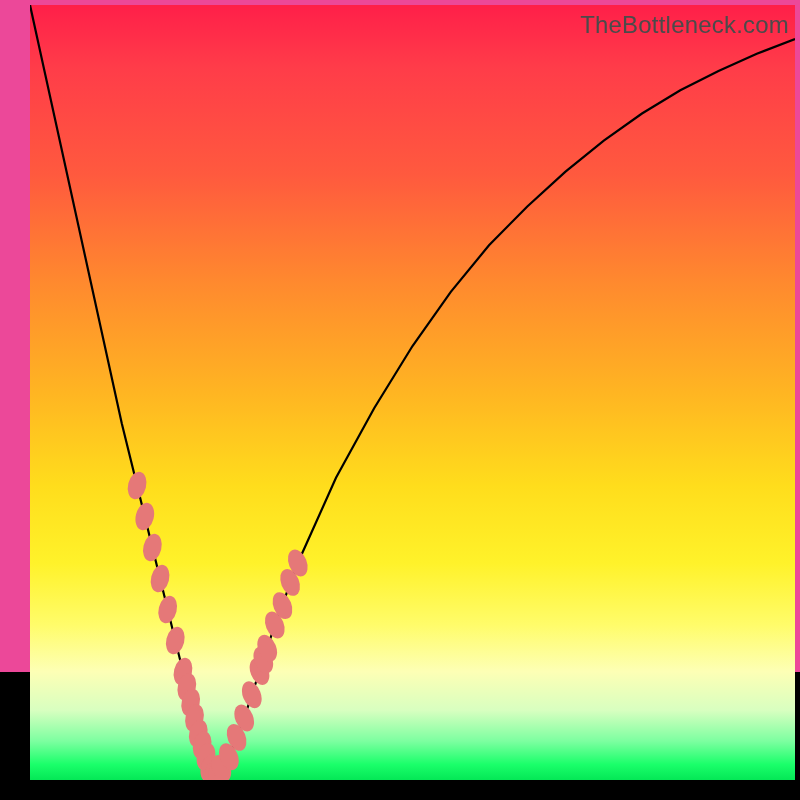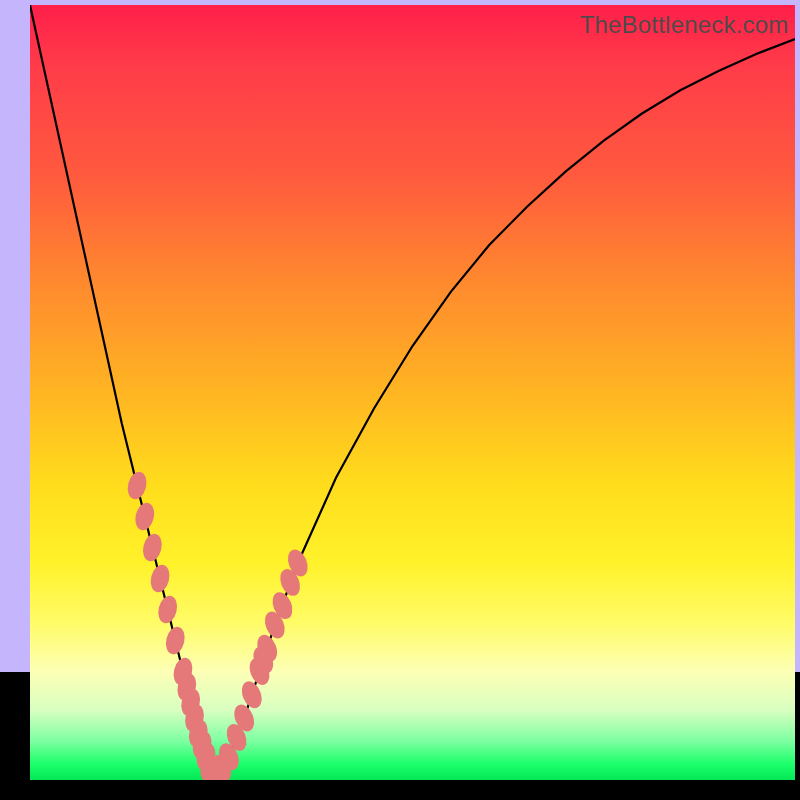--- a/index.html
+++ b/index.html
@@ -8,21 +8,21 @@
     width: 800px;
     height: 800px;
     background: #000;
     overflow: hidden;
     font-family: Arial, Helvetica, sans-serif;
   }
   .frame {
     position: relative;
     width: 800px;
     height: 672px;
-    background: #c4b5fd;
+    background: #ec4899;
   }
   .plot {
     position: absolute;
     left: 30px;
     top: 5px;
     width: 765px;
     height: 775px;
     
     background: linear-gradient(to bottom,
       #ff1f49 0%,

